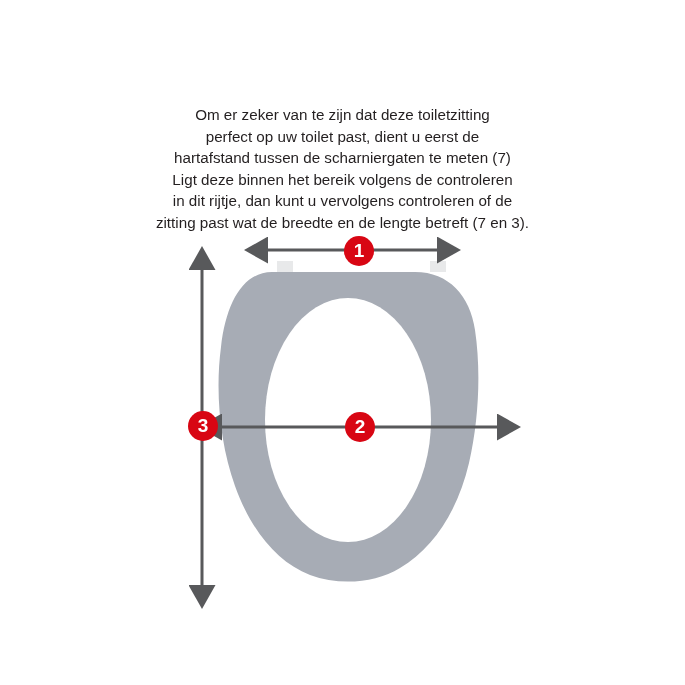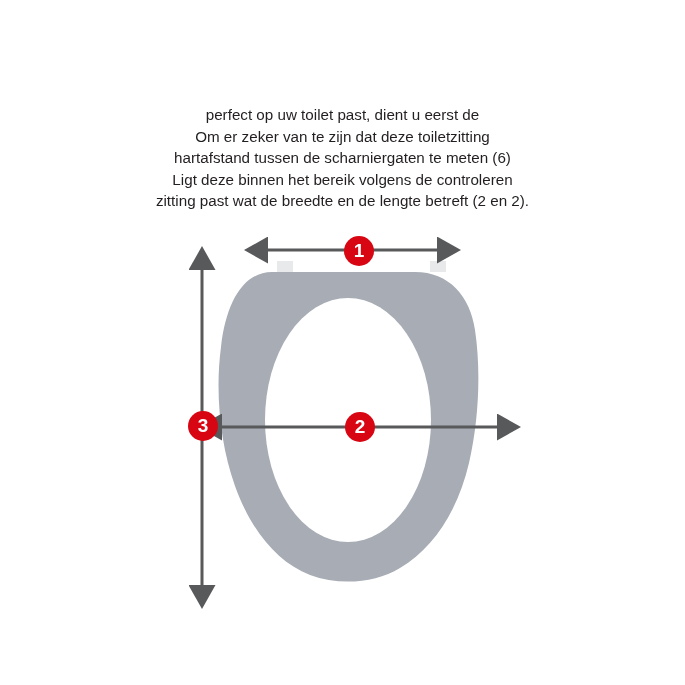--- a/index.html
+++ b/index.html
@@ -66,25 +66,26 @@
   #badge-1 { left: 344px; top: 236px; }
   #badge-2 { left: 345px; top: 412px; }
   #badge-3 { left: 188px; top: 411px; }
 </style>
 </head>
 <body>
 
 <div id="root">
 
   <div class="instructions">
+    <span class="line">Om er zeker van te zijn dat deze toiletzitting</span>
     <span class="line">perfect op uw toilet past, dient u eerst de</span>
-    <span class="line">Om er zeker van te zijn dat deze toiletzitting</span>
-    <span class="line">hartafstand tussen de scharniergaten te meten (6)</span>
+    <span class="line">hartafstand tussen de scharniergaten te meten (7)</span>
     <span class="line">Ligt deze binnen het bereik volgens de controleren</span>
-    <span class="line">zitting past wat de breedte en de lengte betreft (2 en 2).</span>
+    <span class="line">in dit rijtje, dan kunt u vervolgens controleren of de</span>
+    <span class="line">zitting past wat de breedte en de lengte betreft (7 en 3).</span>
   </div>
 
   <div class="diagram">
     <svg width="685" height="685" viewBox="0 0 685 685" xmlns="http://www.w3.org/2000/svg">
       <defs>
         <marker id="arrowL" markerWidth="9" markerHeight="9" refX="8" refY="4.5" orient="auto" markerUnits="strokeWidth">
           <path d="M8,0 L0,4.5 L8,9 z" fill="#58595b"></path>
         </marker>
         <marker id="arrowR" markerWidth="9" markerHeight="9" refX="1" refY="4.5" orient="auto" markerUnits="strokeWidth">
           <path d="M0,0 L8,4.5 L0,9 z" fill="#58595b"></path>

